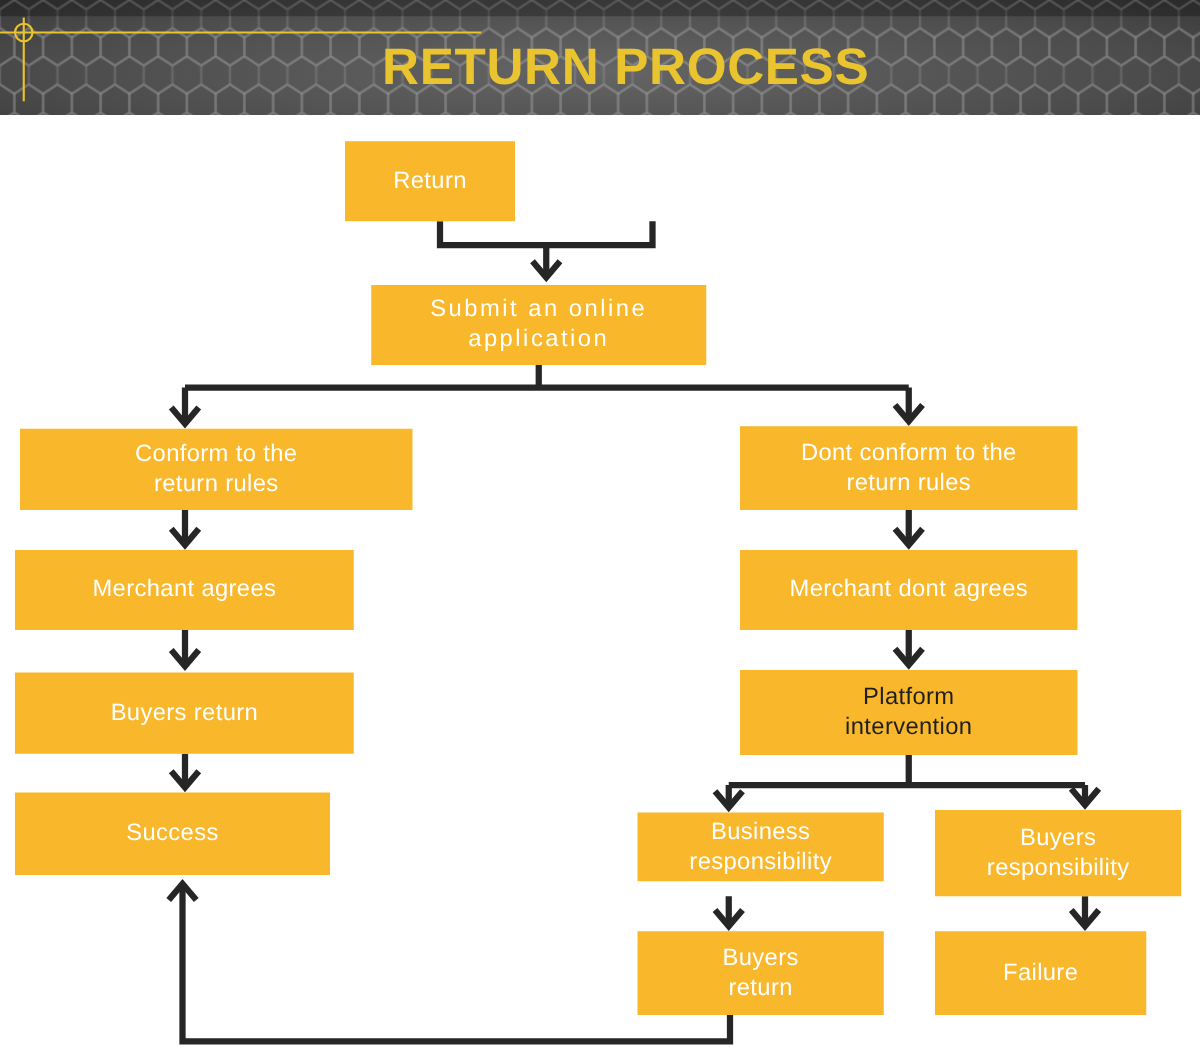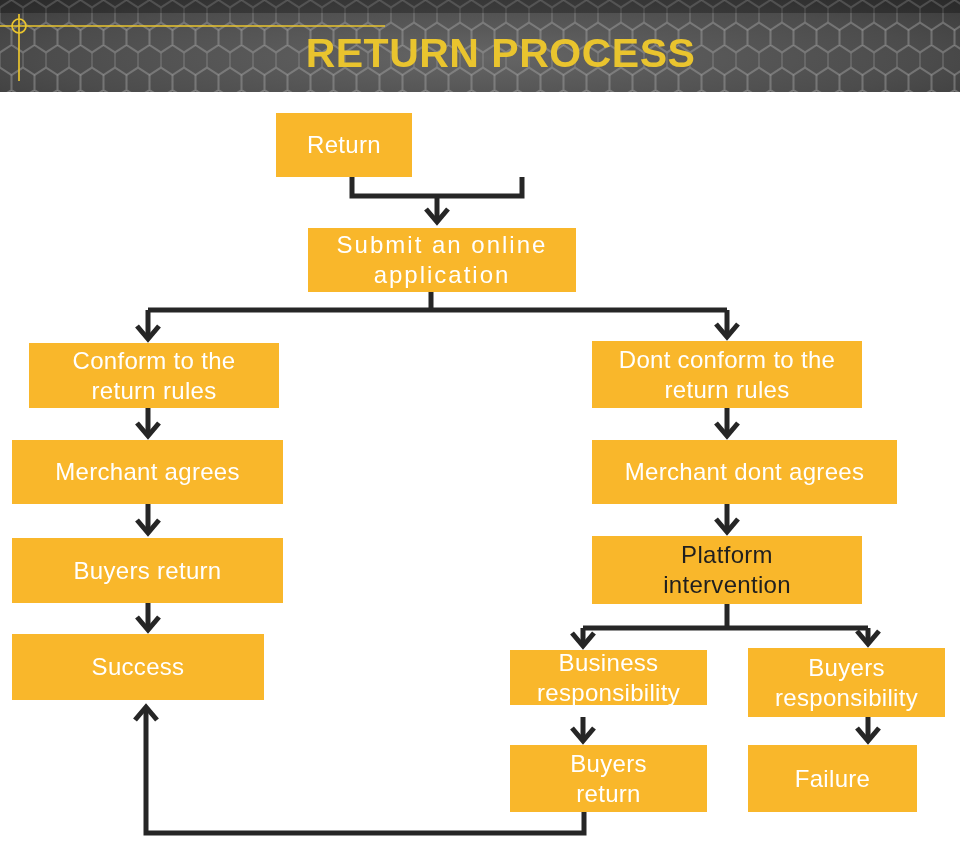--- a/index.html
+++ b/index.html
@@ -34,21 +34,21 @@
   .connectors { position: absolute; left: 0; top: 0; width: 960px; height: 850px; }
   .conn { fill: none; stroke: var(--connector); stroke-width: 5; }
   .conn-head { fill: none; stroke: var(--connector); stroke-width: 5; }
 
   .node {
     position: absolute;
     background: var(--box-fill);
     color: var(--box-text);
     display: flex; align-items: center; justify-content: center;
     text-align: center;
-    font-size: 24px; line-height: 1.24;
+    font-size: 19px; line-height: 1.24;
     white-space: pre-line;
     letter-spacing: 0.3px;
   }
   .node.dark { color: var(--box-text-dark); }
   .node.spaced { letter-spacing: 2px; }
 </style>
 </head>
 <body>
 
 <div class="stage">
@@ -101,28 +101,28 @@
     <path class="conn" d="M727,604 L727,628 M583,628 L868,628"></path>
     <path class="conn" d="M583,628 L583,646" marker-end="url(#ah)"></path>
     <path class="conn" d="M868,628 L868,644" marker-end="url(#ah)"></path>
     <path class="conn" d="M583,717 L583,741" marker-end="url(#ah)"></path>
     <path class="conn" d="M868,717 L868,741" marker-end="url(#ah)"></path>
 
     <path class="conn" d="M584,812 L584,833 L146,833 L146,707" marker-end="url(#ah)"></path>
   </svg>
 
   <div class="node" style="left:276px; top:113px; width:136px; height:64px;">Return</div>
-  <div class="node spaced" style="left:297px; top:228px; width:268px; height:64px;margin-left:11px;">Submit an online
+  <div class="node spaced" style="left:297px; top:228px; width:268px; height:64px;">Submit an online
 application</div>
-  <div class="node" style="left:29px; top:343px; width:250px; height:65px;">Conform to the
+  <div class="node" style="left:16px; top:343px; width:314px; height:65px;">Conform to the
 return rules</div>
   <div class="node" style="left:592px; top:341px; width:270px; height:67px;">Dont conform to the
 return rules</div>
   <div class="node" style="left:12px; top:440px; width:271px; height:64px;">Merchant agrees</div>
-  <div class="node" style="left:592px; top:440px; width:305px; height:64px;">Merchant dont agrees</div>
+  <div class="node" style="left:592px; top:440px; width:270px; height:64px;">Merchant dont agrees</div>
   <div class="node" style="left:12px; top:538px; width:271px; height:65px;">Buyers return</div>
   <div class="node dark" style="left:592px; top:536px; width:270px; height:68px;">Platform
 intervention</div>
   <div class="node" style="left:12px; top:634px; width:252px; height:66px;">Success</div>
   <div class="node" style="left:510px; top:650px; width:197px; height:55px;">Business
 responsibility</div>
   <div class="node" style="left:748px; top:648px; width:197px; height:69px;">Buyers
 responsibility</div>
   <div class="node" style="left:510px; top:745px; width:197px; height:67px;">Buyers
 return</div>

